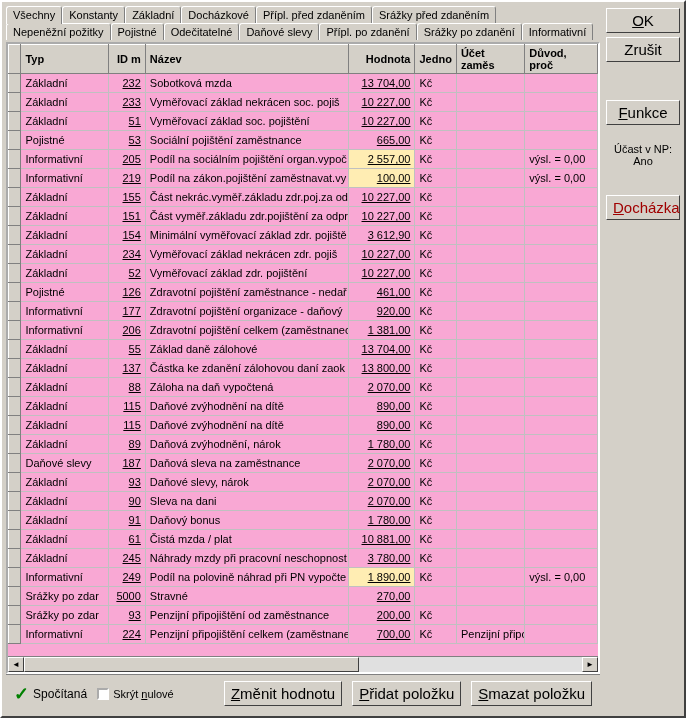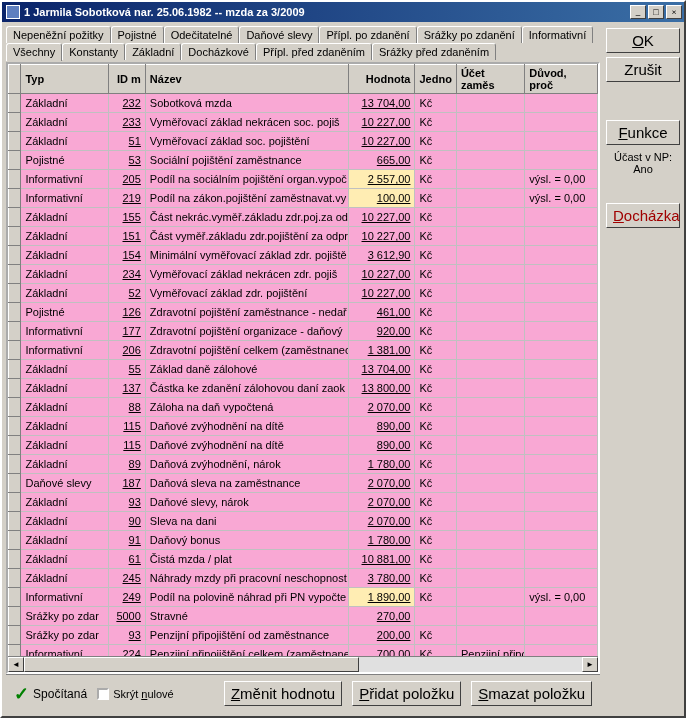--- a/index.html
+++ b/index.html
@@ -86,21 +86,21 @@
     border-bottom-color: #404040;
     padding: 3px 6px;
     text-align: center;
     cursor: pointer;
     font-size: 15px;
   }
   .btn span { text-decoration: underline; }
   .npstatus {
     font-size: 11px;
     text-align: center;
-    margin-top: 2px;
+    margin-top: 14px;
   }
   .red { color: #a00000; }
   .tabs {
     display: flex;
     flex-wrap: wrap-reverse;
     align-content: flex-start;
   }
   .tab {
     background: #d4d0c8;
     border: 1px solid #808080;
@@ -235,46 +235,39 @@
   .col-naz{width:196px;max-width:196px}
   .col-hod{width:64px;max-width:64px}
   .col-jed{width:40px;max-width:40px}
   .col-uc{width:66px;max-width:66px}
   .col-duv{width:70px;max-width:70px}
 </style>
 </head>
 <body>
 
 <div class="window">
-  <div class="titlebar">
-    <span class="icon"></span>
-    <span class="title">1 Jarmila Sobotková nar. 25.06.1982 -- mzda za 3/2009</span>
-    <div class="winbtn">_</div>
-    <div class="winbtn">□</div>
-    <div class="winbtn">×</div>
-  </div>
 
   <div class="content">
     <div class="left">
+      <div class="tabs" id="tabs2">
+          <div class="tab active">Všechny</div>
+          <div class="tab">Konstanty</div>
+          <div class="tab">Základní</div>
+          <div class="tab">Docházkové</div>
+          <div class="tab">Přípl. před zdaněním</div>
+          <div class="tab">Srážky před zdaněním</div>
+        </div>
       <div class="tabs" id="tabs1">
           <div class="tab">Nepeněžní požitky</div>
           <div class="tab">Pojistné</div>
           <div class="tab">Odečitatelné</div>
           <div class="tab">Daňové slevy</div>
           <div class="tab">Přípl. po zdanění</div>
           <div class="tab">Srážky po zdanění</div>
           <div class="tab">Informativní</div>
-        </div>
-      <div class="tabs" id="tabs2">
-          <div class="tab active">Všechny</div>
-          <div class="tab">Konstanty</div>
-          <div class="tab">Základní</div>
-          <div class="tab">Docházkové</div>
-          <div class="tab">Přípl. před zdaněním</div>
-          <div class="tab">Srážky před zdaněním</div>
         </div>
 
       <div class="grid-wrap">
         <div class="grid-scroll">
         <table>
           <thead>
             <tr>
               <th class="rowhdr" style="width:12px"></th>
               <th class="col-typ">Typ</th>
               <th class="col-id">ID m</th>

